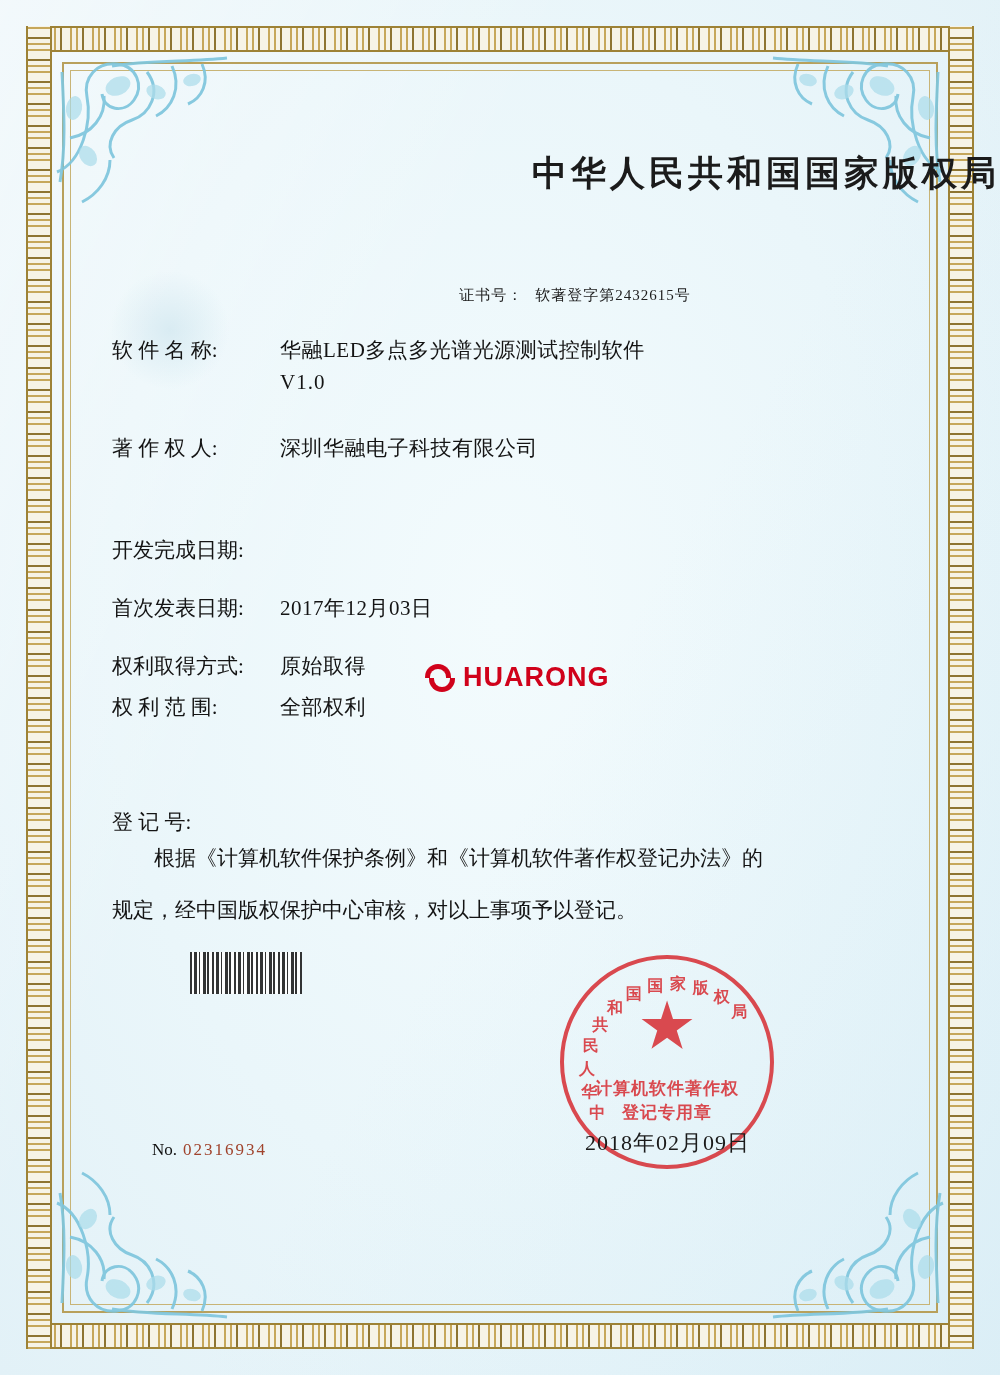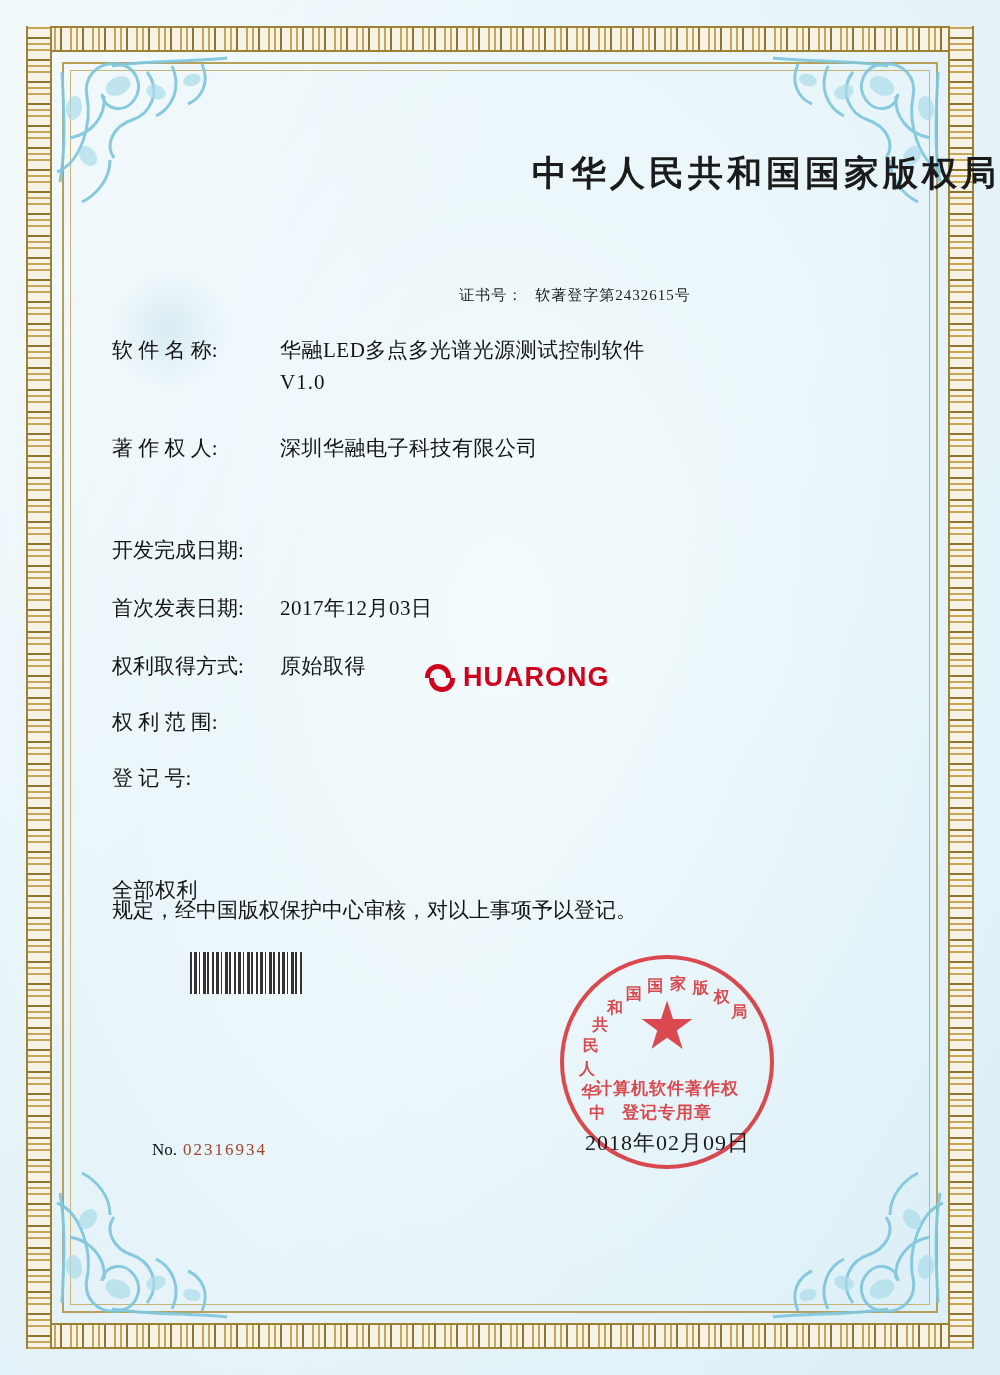--- a/index.html
+++ b/index.html
@@ -139,22 +139,22 @@
     flex: 1;
     letter-spacing: 0.5px;
   }
   .field .fvalue .second-line { display: block; margin-top: 6px; letter-spacing: 1px; }
 
   #f-software { top: 336px; }
   #f-owner    { top: 434px; }
   #f-devdate  { top: 536px; gap: 36px; }
   #f-pubdate  { top: 594px; }
   #f-acquire  { top: 652px; }
-  #f-scope    { top: 708px; flex-direction: column; }
-  #f-regno    { top: 764px; }
+  #f-scope    { top: 693px; }
+  #f-regno    { top: 808px; }
 
   
   #legal {
     position: absolute;
     left: 112px;
     top: 832px;
     width: 790px;
     font-size: 21px;
     line-height: 52px;
     color: #141414;
@@ -436,21 +436,21 @@
   <div class="field" id="f-regno">
     <div class="flabel">登 记 号:</div>
   </div>
 
   <div id="huarong-logo">
     <span class="mark"></span>
     <span class="wordmark">HUARONG</span>
   </div>
 
   <div id="legal">
-    <span class="indent"></span><br>
+    <span class="indent"></span><span>根据《计算机软件保护条例》和《计算机软件著作权登记办法》的</span><br>
     <span>规定，经中国版权保护中心审核，对以上事项予以登记。</span>
   </div>
 
   <div id="barcode"></div>
 
   <div id="seal">
     <div class="ring-text">
       <span style="transform: rotate(-118deg) translate(0, -88px) rotate(118deg);">中</span>
       <span style="transform: rotate(-103deg) translate(0, -88px) rotate(103deg);">华</span>
       <span style="transform: rotate(-88deg) translate(0, -88px) rotate(88deg);">人</span>

